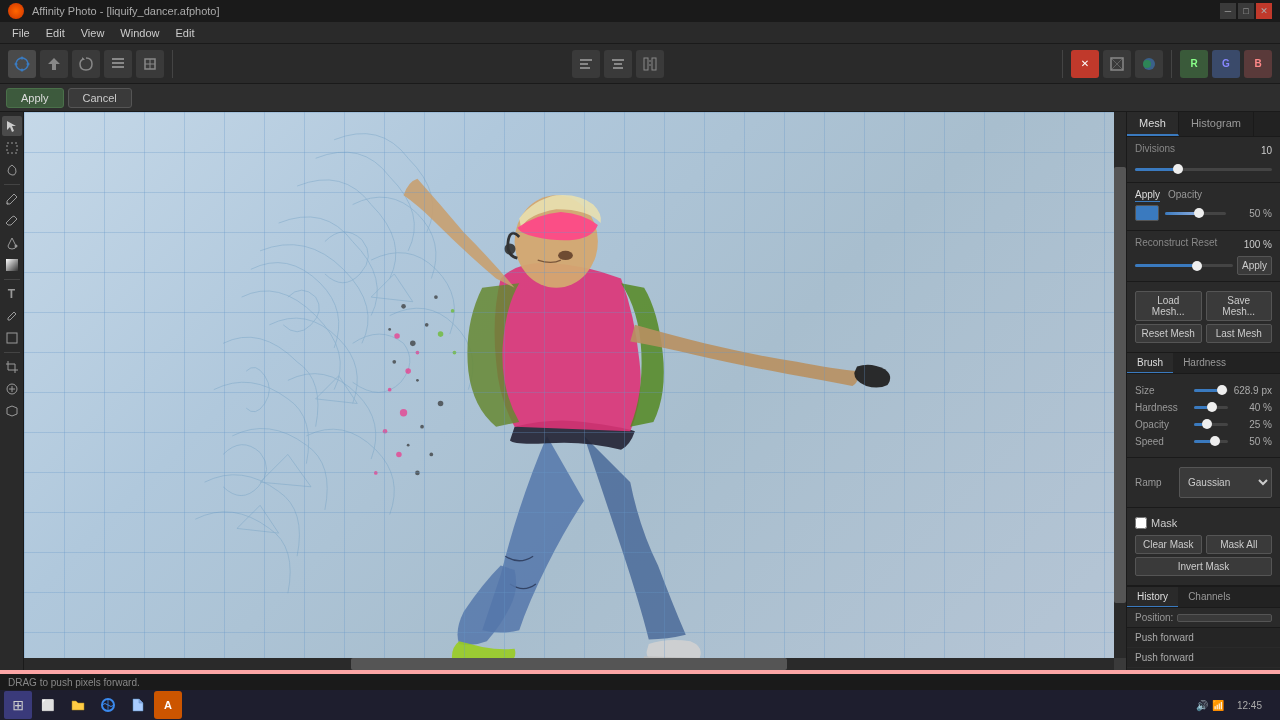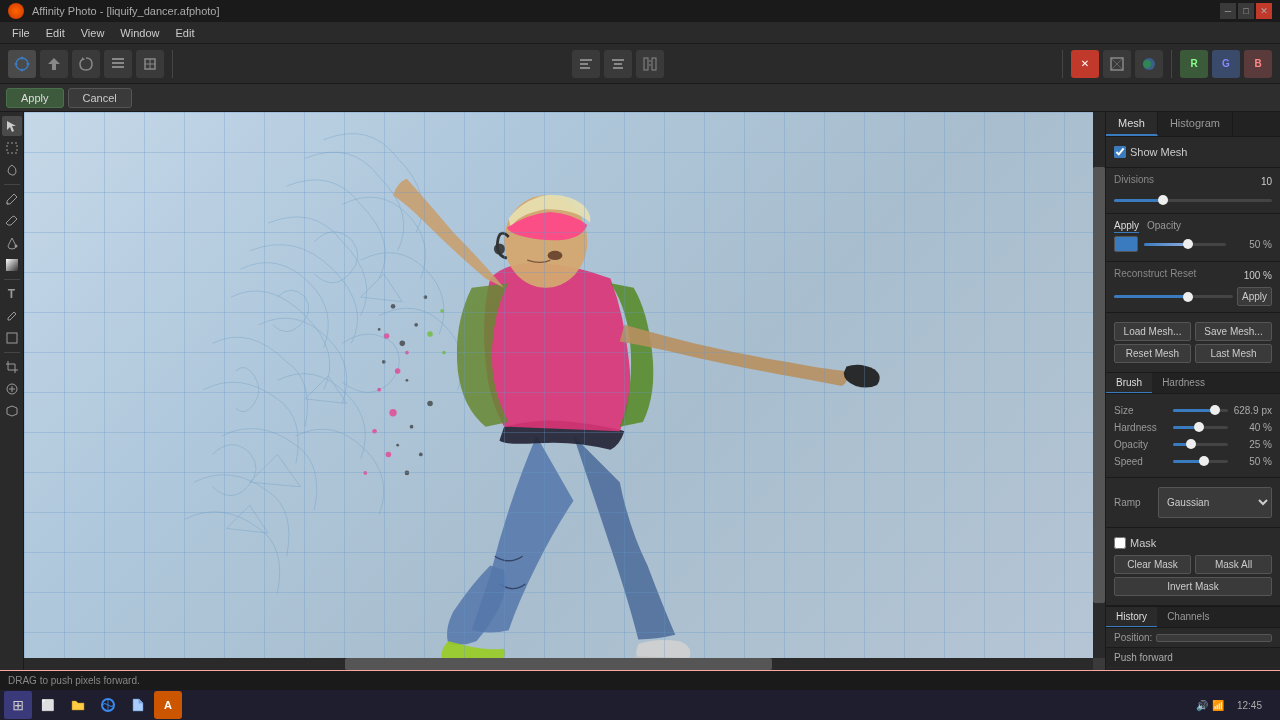--- a/index.html
+++ b/index.html
@@ -189,21 +189,21 @@
     }
     #v-scrollbar-thumb {
       position: absolute;
       top: 10%; height: 80%; width: 100%;
       background: #555;
       border-radius: 2px;
     }
 
     
     #right-panel {
-      width: 175px;
+      width: 154px;
       background: #2a2a2a;
       border-left: 1px solid #1a1a1a;
       display: flex;
       flex-direction: column;
       overflow: hidden;
     }
 
     
     .panel-tabs {
       display: flex;
@@ -416,21 +416,21 @@
 
     
     #status-bar {
       height: 20px;
       background: #1a1a1a;
       display: flex;
       align-items: center;
       padding: 0 8px;
       font-size: 10px;
       color: #888;
-      border-top: 1px solid #fca5a5;
+      border-top: 4px solid #fca5a5;
       text-align: right;
     }
 
     
     #taskbar {
       height: 30px;
       background: #1e1e2e;
       display: flex;
       align-items: center;
       padding: 0 4px;
@@ -814,26 +814,20 @@
     </div>
   </div>
 
   <div id="right-panel">
 
     <div class="panel-tabs">
       <div class="panel-tab active">Mesh</div>
       <div class="panel-tab">Histogram</div>
     </div>
 
-    <div class="panel-section">
-      <div class="checkbox-row">
-        <input type="checkbox" checked="" style="">
-        <span class="checkbox-label">Show Mesh</span>
-      </div>
-    </div>
 
     <div class="panel-section">
       <div style="display:flex;align-items:center;justify-content:space-between;margin-bottom:4px;">
         <span class="panel-section-label">Divisions</span>
         <span style="font-size:10px;color:#ccc;">10</span>
       </div>
       <div class="slider-container">
         <div class="slider-track">
           <div class="slider-fill" style="width:30%"></div>
           <div class="slider-thumb" style="left:28%"></div>

